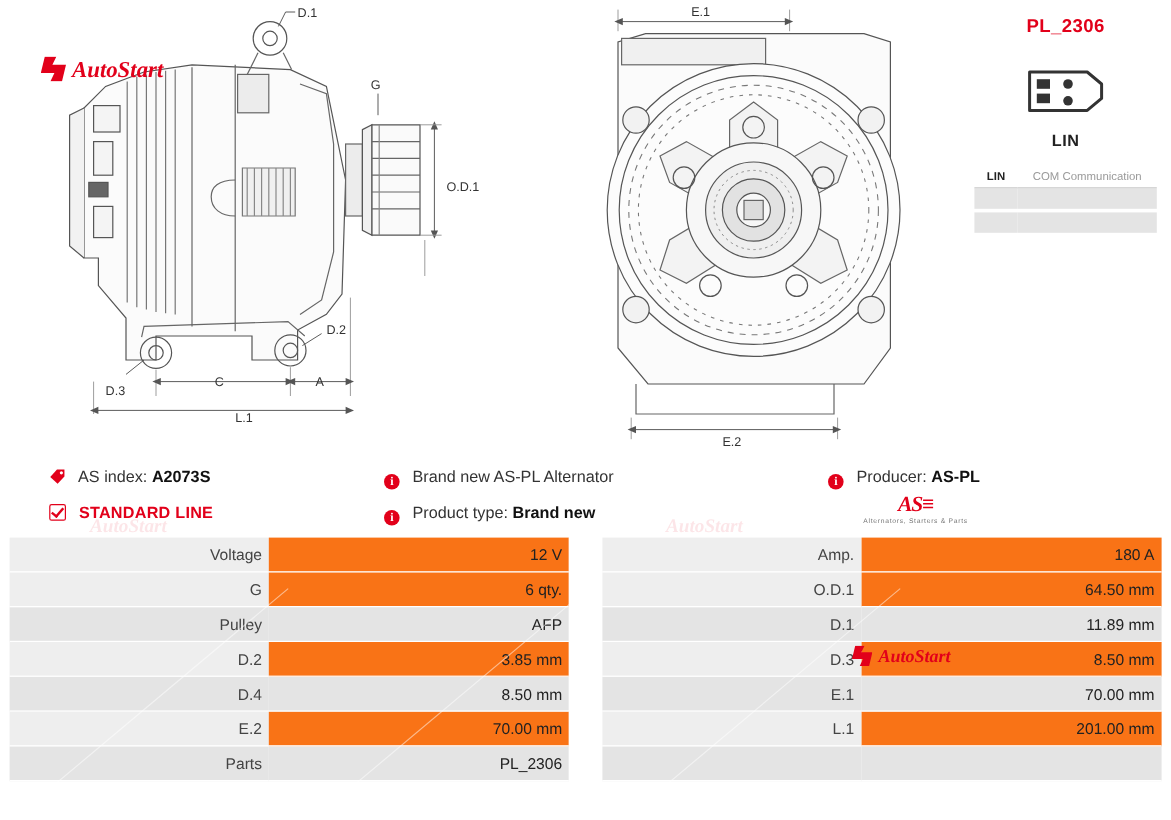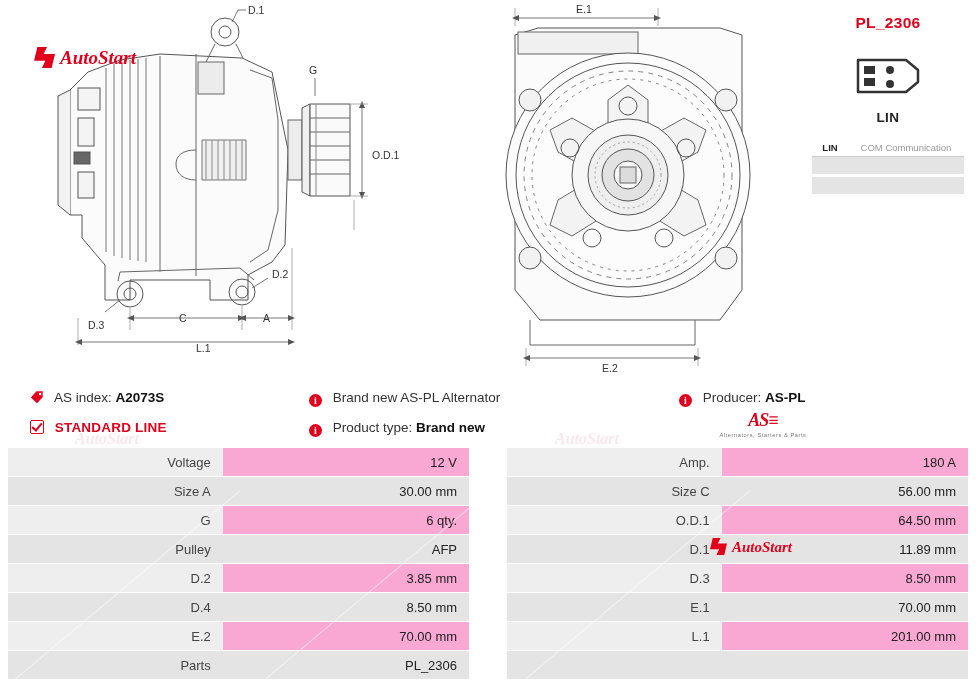--- a/index.html
+++ b/index.html
@@ -93,21 +93,21 @@
     color: #9a9a9a;
     border-bottom: 1px solid #cccccc;
   }
   .lin-row td { background: #e4e4e4; }
   .lin-row td.c1 { width: 28px; }
   .lin-spacer td { background: transparent; height: 3px; padding: 0; }
 
   
   .info {
     position: absolute;
-    left: 4px;
+    left: 15px;
     top: 378px;
     width: 798px;
     height: 66px;
   }
   .info-item {
     position: absolute;
     font-size: 13.5px;
     color: #333;
     white-space: nowrap;
   }
@@ -179,33 +179,33 @@
     position: absolute;
     left: 8px;
     top: 448px;
     width: 960px;
     border-collapse: collapse;
     font-size: 13px;
     table-layout: fixed;
   }
   .specs td {
     height: 28px;
-    padding: 0 12px;
+    padding: 0 6px;
     border-bottom: 1px solid #ffffff;
   }
   .specs .k {
     text-align: right;
     color: #444;
     background: #eeeeee;
     width: 180px;
   }
   .specs .v {
     text-align: right;
     color: #222;
-    background: #f9a8d4;
+    background: #f97316;
     width: 210px;
   }
   .specs .gap {
     width: 12px;
     background: #ffffff;
     border-bottom: 1px solid #ffffff;
   }
   .specs tr.alt .k, .specs tr.alt .v { background: #e4e4e4; }
   .specs td.empty { background: #eeeeee; }
   .specs tr.alt td.empty { background: #e4e4e4; }
@@ -496,27 +496,20 @@
 
   <table class="specs">
     <tbody>
       <tr>
         <td class="k">Voltage</td>
         <td class="v">12 V</td>
         <td class="gap"></td>
         <td class="k">Amp.</td>
         <td class="v">180 A</td>
       </tr>
-      <tr class="alt">
-        <td class="k">Size A</td>
-        <td class="v">30.00 mm</td>
-        <td class="gap"></td>
-        <td class="k">Size C</td>
-        <td class="v">56.00 mm</td>
-      </tr>
       <tr>
         <td class="k">G</td>
         <td class="v">6 qty.</td>
         <td class="gap"></td>
         <td class="k">O.D.1</td>
         <td class="v">64.50 mm</td>
       </tr>
       <tr class="alt">
         <td class="k">Pulley</td>
         <td class="v">AFP</td>

